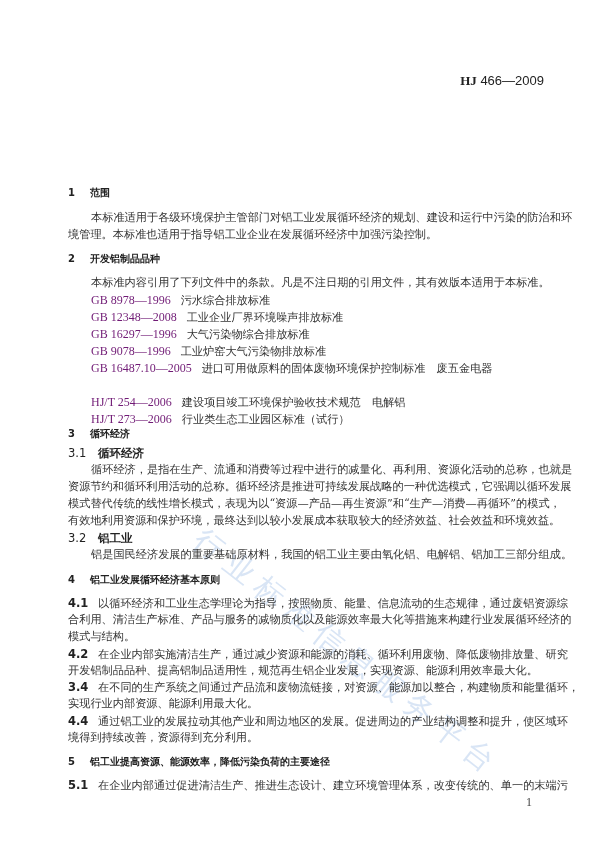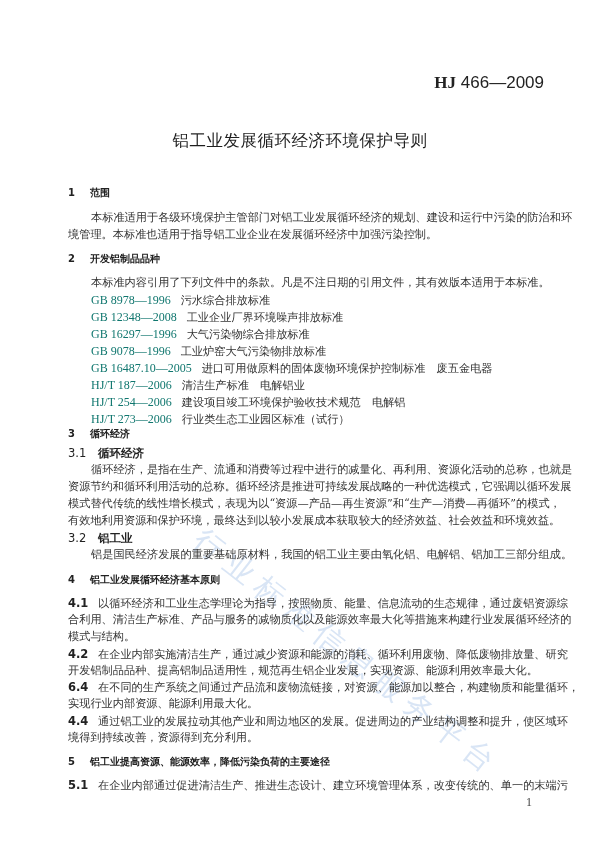--- a/index.html
+++ b/index.html
@@ -1,63 +1,61 @@
 <!DOCTYPE html>
 <html><head>
 <meta charset="utf-8">
 <style>
   html, body { margin: 0; padding: 0; background: #ffffff; }
   body { width: 600px; height: 849px; position: relative; overflow: hidden; color: #2a2a2a; }
   .page { position: absolute; left: 0; top: 0; width: 600px; height: 849px; background: #fff; }
-  .std-no { position: absolute; right: 56px; top: 73px; font-family: "Liberation Sans", sans-serif; font-size: 17px; color: #222; }
+  .std-no { position: absolute; right: 56px; top: 73px; font-family: "Liberation Sans", sans-serif; font-size: 13px; color: #222; }
   .std-no b { font-family: "Liberation Serif", serif; font-weight: bold; }
   .doc-title { position: absolute; left: 0; width: 600px; top: 130px; text-align: center; font-family: "DejaVu Sans", sans-serif; font-size: 16.5px; color: #1e1e1e; letter-spacing: 0.5px; }
   .line { position: absolute; left: 68px; width: 480px; font-family: "DejaVu Serif", serif; font-size: 11.2px; line-height: 14px; white-space: nowrap; color: #333; }
   .indent { left: 91px; }
   .h1 { font-family: "DejaVu Sans", sans-serif; font-weight: bold; font-size: 10px; color: #222; }
   .h1 .num { display: inline-block; width: 22px; }
   .h2 { font-family: "DejaVu Sans", sans-serif; font-size: 11.5px; color: #222; }
   .h2 .num { display: inline-block; width: 30px; }
   .h2 .t { font-weight: bold; margin-top: 33px; }
   .clause-num { font-family: "DejaVu Sans", sans-serif; font-weight: bold; font-size: 11.5px; color: #222; display: inline-block; width: 30px; }
-  .ref-code { font-family: "Liberation Serif", serif; font-size: 12px; color: #0f766e; display: inline-block; margin-right: 10px; }
+  .ref-code { font-family: "Liberation Serif", serif; font-size: 12px; color: #701a75; display: inline-block; margin-right: 10px; }
   .page-no { position: absolute; left: 526px; top: 783px; font-family: "Liberation Serif", serif; font-size: 12px; color: #444; }
   .watermark { position: absolute; left: 210px; top: 520px; transform: rotate(38deg); transform-origin: 0 0; font-family: "DejaVu Sans", sans-serif; font-size: 30px; color: rgba(120,160,220,0.28); letter-spacing: 8px; white-space: nowrap; pointer-events: none; }
 </style>
 </head>
 <body>
 
 <div class="page">
 
   <div class="watermark">行业标准信息服务平台</div>
 
   <div class="std-no">
     <b>HJ</b>
     <span>466—2009</span>
   </div>
 
-  <div class="doc-title">铝工业发展循环经济环境保护导则</div>
 
   <div class="line h1" style="top:186px">
     <span class="num">1</span><span>范围</span>
   </div>
   <div class="line indent" style="top:211px">本标准适用于各级环境保护主管部门对铝工业发展循环经济的规划、建设和运行中污染的防治和环</div>
   <div class="line" style="top:228px">境管理。本标准也适用于指导铝工业企业在发展循环经济中加强污染控制。</div>
 
   <div class="line h1" style="top:252px">
     <span class="num">2</span><span>开发铝制品品种</span>
   </div>
   <div class="line indent" style="top:276px">本标准内容引用了下列文件中的条款。凡是不注日期的引用文件，其有效版本适用于本标准。</div>
 
   <div class="line indent" style="top:293px"><span class="ref-code">GB 8978—1996</span><span>污水综合排放标准</span></div>
   <div class="line indent" style="top:310px"><span class="ref-code">GB 12348—2008</span><span>工业企业厂界环境噪声排放标准</span></div>
   <div class="line indent" style="top:327px"><span class="ref-code">GB 16297—1996</span><span>大气污染物综合排放标准</span></div>
   <div class="line indent" style="top:344px"><span class="ref-code">GB 9078—1996</span><span>工业炉窑大气污染物排放标准</span></div>
   <div class="line indent" style="top:361px"><span class="ref-code">GB 16487.10—2005</span><span>进口可用做原料的固体废物环境保护控制标准　废五金电器</span></div>
-  <div class="line indent" style="top:378px"><span class="ref-code">HJ/T 187—2006</span><span>清洁生产标准　电解铝业</span></div>
   <div class="line indent" style="top:395px"><span class="ref-code">HJ/T 254—2006</span><span>建设项目竣工环境保护验收技术规范　电解铝</span></div>
   <div class="line indent" style="top:412px"><span class="ref-code">HJ/T 273—2006</span><span>行业类生态工业园区标准（试行）</span></div>
 
   <div class="line h1" style="top:427px">
     <span class="num">3</span><span>循环经济</span>
   </div>
   <div class="line h2" style="top:446px">
     <span class="num">3.1</span><span class="t">循环经济</span>
   </div>
   <div class="line" style="top:480px">资源节约和循环利用活动的总称。循环经济是推进可持续发展战略的一种优选模式，它强调以循环发展</div>
@@ -70,21 +68,21 @@
   <div class="line indent" style="top:548px">铝是国民经济发展的重要基础原材料，我国的铝工业主要由氧化铝、电解铝、铝加工三部分组成。</div>
 
   <div class="line h1" style="top:573px">
     <span class="num">4</span><span>铝工业发展循环经济基本原则</span>
   </div>
   <div class="line" style="top:596px"><span class="clause-num">4.1</span><span>以循环经济和工业生态学理论为指导，按照物质、能量、信息流动的生态规律，通过废铝资源综</span></div>
   <div class="line" style="top:613px">合利用、清洁生产标准、产品与服务的减物质化以及能源效率最大化等措施来构建行业发展循环经济的</div>
   <div class="line" style="top:630px">模式与结构。</div>
   <div class="line" style="top:647px"><span class="clause-num">4.2</span><span>在企业内部实施清洁生产，通过减少资源和能源的消耗、循环利用废物、降低废物排放量、研究</span></div>
   <div class="line" style="top:664px">开发铝制品品种、提高铝制品适用性，规范再生铝企业发展，实现资源、能源利用效率最大化。</div>
-  <div class="line" style="top:680px"><span class="clause-num">6.4</span><span>在不同的生产系统之间通过产品流和废物流链接，对资源、能源加以整合，构建物质和能量循环，</span></div>
+  <div class="line" style="top:680px"><span class="clause-num">3.4</span><span>在不同的生产系统之间通过产品流和废物流链接，对资源、能源加以整合，构建物质和能量循环，</span></div>
   <div class="line" style="top:697px">实现行业内部资源、能源利用最大化。</div>
   <div class="line" style="top:714px"><span class="clause-num">4.4</span><span>通过铝工业的发展拉动其他产业和周边地区的发展。促进周边的产业结构调整和提升，使区域环</span></div>
   <div class="line" style="top:731px">境得到持续改善，资源得到充分利用。</div>
 
   <div class="line h1" style="top:755px">
     <span class="num">5</span><span>铝工业提高资源、能源效率，降低污染负荷的主要途径</span>
   </div>
   <div class="line" style="top:778px"><span class="clause-num">5.1</span><span>在企业内部通过促进清洁生产、推进生态设计、建立环境管理体系，改变传统的、单一的末端污</span></div>
 
   <div class="page-no" style="top:795px">1</div>

